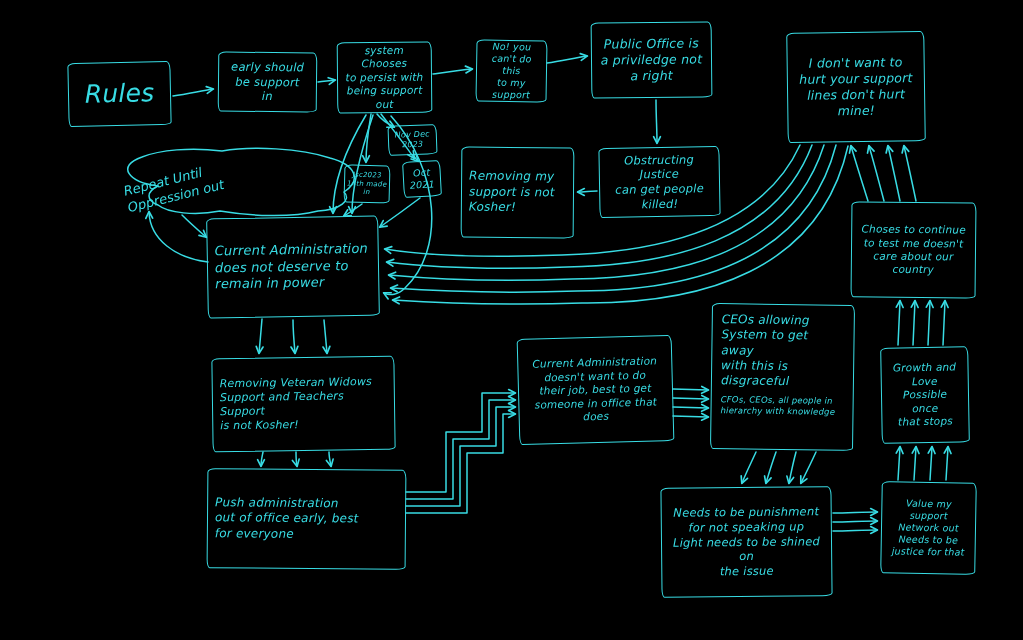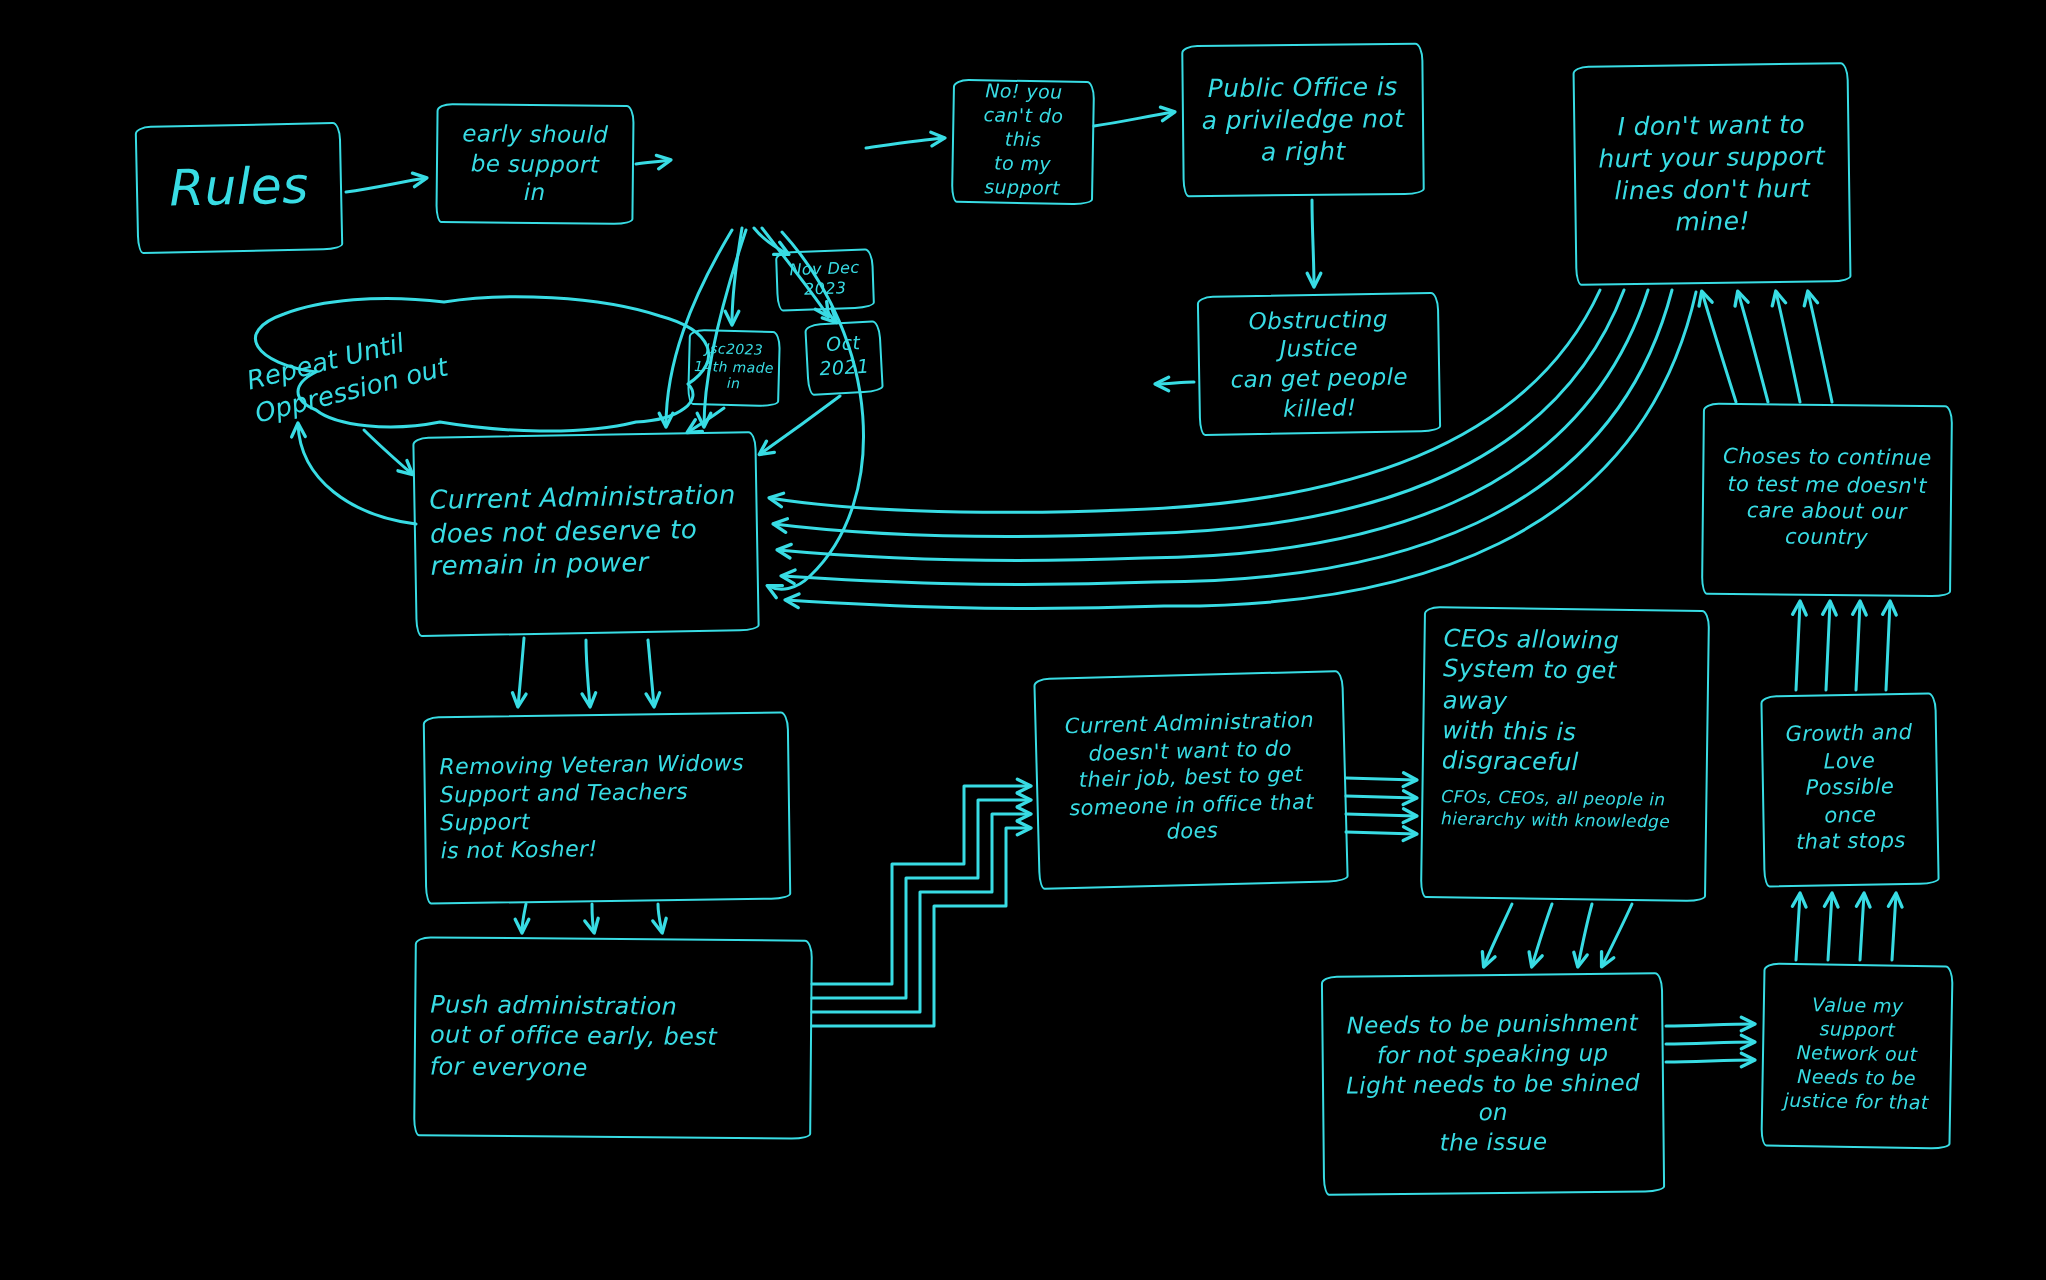--- a/index.html
+++ b/index.html
@@ -129,20 +129,25 @@
   <div class="node center" style="left:68px;top:62px;width:103px;height:64px;font-size:25px;transform:rotate(-1.2deg);">
     <span class="txt">Rules</span>
   </div>
 
   <div class="node center" style="left:218px;top:52px;width:99px;height:60px;font-size:11.5px;transform:rotate(.6deg);">
     <span class="txt">early should
 be support
 in</span>
   </div>
 
+  <div class="node center" style="left:337px;top:42px;width:95px;height:71px;font-size:10.5px;transform:rotate(-.5deg);">
+    <span class="txt">system Chooses
+to persist with
+being support out</span>
+  </div>
 
   <div class="node center" style="left:476px;top:40px;width:71px;height:62px;font-size:9.5px;transform:rotate(1deg);">
     <span class="txt">No! you
 can't do this
 to my
 support</span>
   </div>
 
   <div class="node center" style="left:591px;top:22px;width:121px;height:76px;font-size:12.5px;transform:rotate(-.6deg);">
     <span class="txt">Public Office is
@@ -165,20 +170,25 @@
   <div class="node center" style="left:344px;top:165px;width:46px;height:38px;font-size:7px;padding:1px 2px;transform:rotate(1.5deg);">
     <span class="txt">Jsc2023
 14th made in</span>
   </div>
 
   <div class="node center" style="left:403px;top:161px;width:38px;height:36px;font-size:9.5px;padding:1px 2px;transform:rotate(-3deg);">
     <span class="txt">Oct
 2021</span>
   </div>
 
+  <div class="node" style="left:461px;top:147px;width:113px;height:91px;font-size:12px;transform:rotate(.5deg);">
+    <span class="txt">Removing my
+support is not
+Kosher!</span>
+  </div>
 
   <div class="node center" style="left:599px;top:147px;width:121px;height:70px;font-size:11.5px;transform:rotate(-1deg);">
     <span class="txt">Obstructing Justice
 can get people
 killed!</span>
   </div>
 
   <div class="cloud-text" style="left:122px;top:150px;width:140px;font-size:13px;">
     <span class="txt">Repeat Until
 Oppression out</span>

